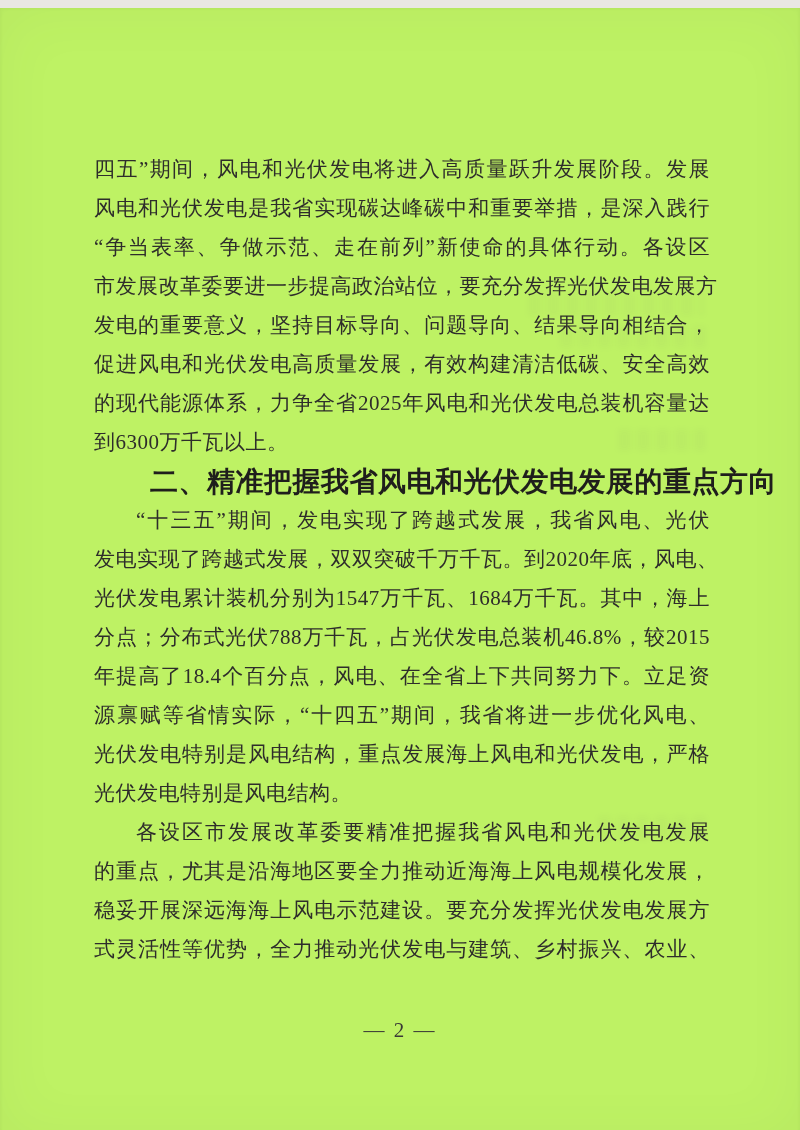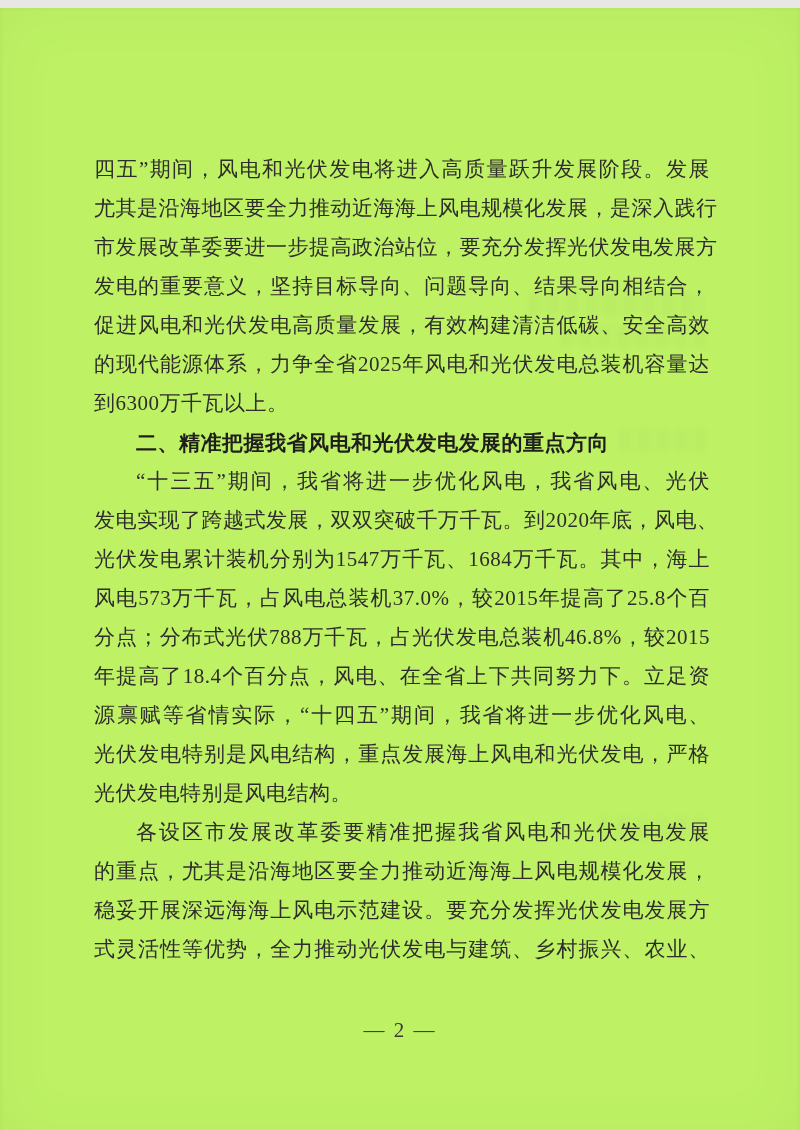--- a/index.html
+++ b/index.html
@@ -38,23 +38,23 @@
     text-align: right;
     text-align-last: left;
   }
   .line.indent {
     text-indent: 2em;
   }
   .heading-line {
     height: 39px;
     line-height: 39px;
     text-indent: 2em;
-    font-family: Liberation Sans, sans-serif;
+    font-family: Liberation Serif, serif;
     font-weight: 700;
-    font-size: 21px;
+    font-size: 28px;
     color: #1f1e1c;
     letter-spacing: 0.5px;
     white-space: nowrap;
   }
   .page-number {
     position: absolute;
     left: 0;
     top: 1010px;
     width: 800px;
     text-align: center;
@@ -82,31 +82,31 @@
 
 <div class="page">
 
   <div class="artifact a1"></div>
   <div class="artifact a2"></div>
   <div class="artifact a3"></div>
   <div class="artifact a4"></div>
 
   <div class="content" id="doc-content">
       <div class="line">四五”期间，风电和光伏发电将进入高质量跃升发展阶段。发展</div>
-      <div class="line">尤其是沿海地区要全力推动近海海上风电规模化发展，是深入践行</div>
+      <div class="line">风电和光伏发电是我省实现碳达峰碳中和重要举措，是深入践行</div>
+      <div class="line">“争当表率、争做示范、走在前列”新使命的具体行动。各设区</div>
       <div class="line">市发展改革委要进一步提高政治站位，要充分发挥光伏发电发展方</div>
       <div class="line">发电的重要意义，坚持目标导向、问题导向、结果导向相结合，</div>
       <div class="line">促进风电和光伏发电高质量发展，有效构建清洁低碳、安全高效</div>
       <div class="line">的现代能源体系，力争全省2025年风电和光伏发电总装机容量达</div>
       <div class="line short">到6300万千瓦以上。</div>
       <div class="heading-line">二、精准把握我省风电和光伏发电发展的重点方向</div>
-      <div class="line indent">“十三五”期间，我省将进一步优化风电，我省风电、光伏</div>
+      <div class="line indent">“十三五”期间，发电实现了跨越式发展，我省风电、光伏</div>
       <div class="line">发电实现了跨越式发展，双双突破千万千瓦。到2020年底，风电、</div>
       <div class="line">光伏发电累计装机分别为1547万千瓦、1684万千瓦。其中，海上</div>
-      <div class="line">风电573万千瓦，占风电总装机37.0%，较2015年提高了25.8个百</div>
       <div class="line">分点；分布式光伏788万千瓦，占光伏发电总装机46.8%，较2015</div>
       <div class="line">年提高了18.4个百分点，风电、在全省上下共同努力下。立足资</div>
       <div class="line">源禀赋等省情实际，“十四五”期间，我省将进一步优化风电、</div>
       <div class="line">光伏发电特别是风电结构，重点发展海上风电和光伏发电，严格</div>
       <div class="line short">光伏发电特别是风电结构。</div>
       <div class="line indent">各设区市发展改革委要精准把握我省风电和光伏发电发展</div>
       <div class="line">的重点，尤其是沿海地区要全力推动近海海上风电规模化发展，</div>
       <div class="line">稳妥开展深远海海上风电示范建设。要充分发挥光伏发电发展方</div>
       <div class="line">式灵活性等优势，全力推动光伏发电与建筑、乡村振兴、农业、</div>
     </div>

